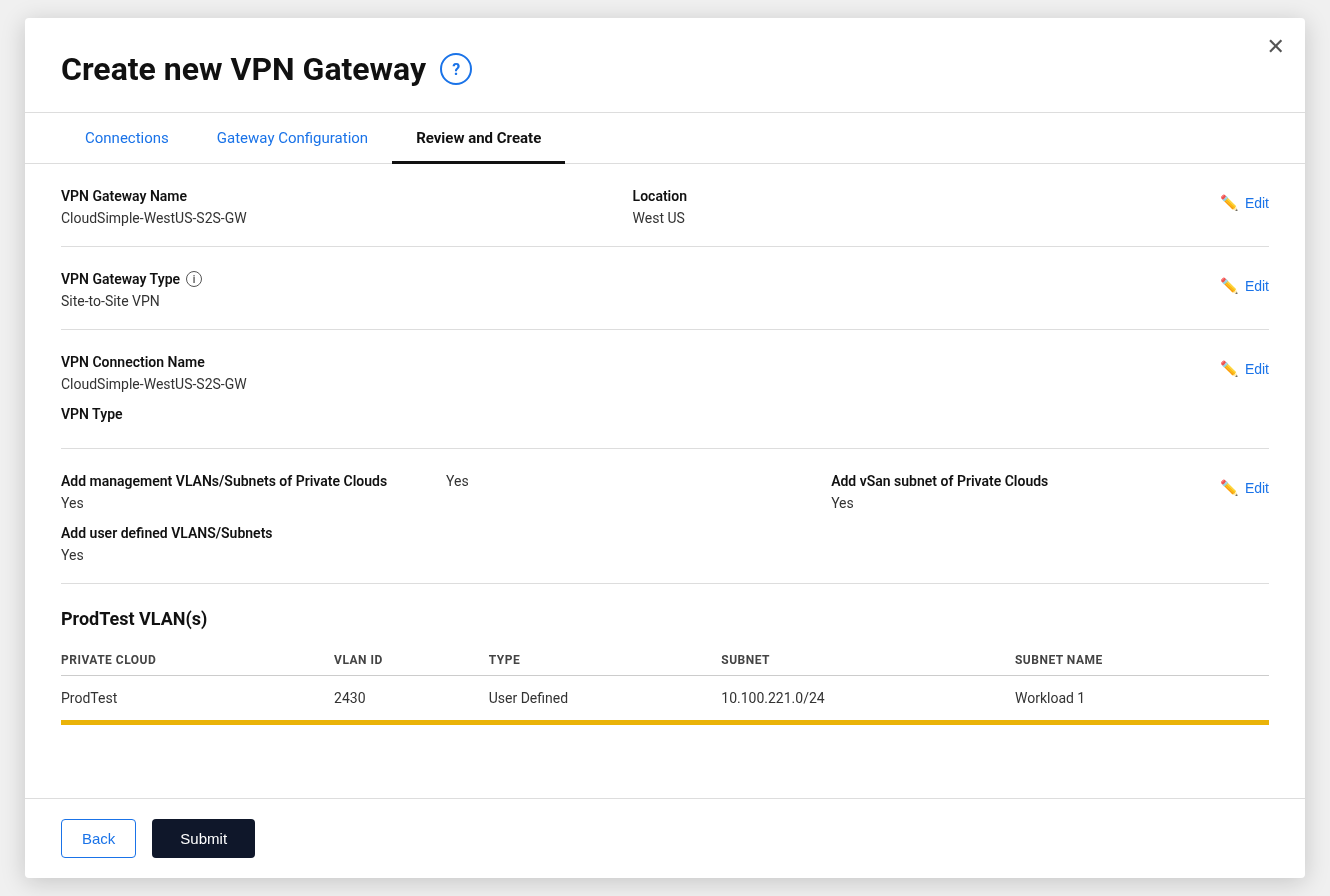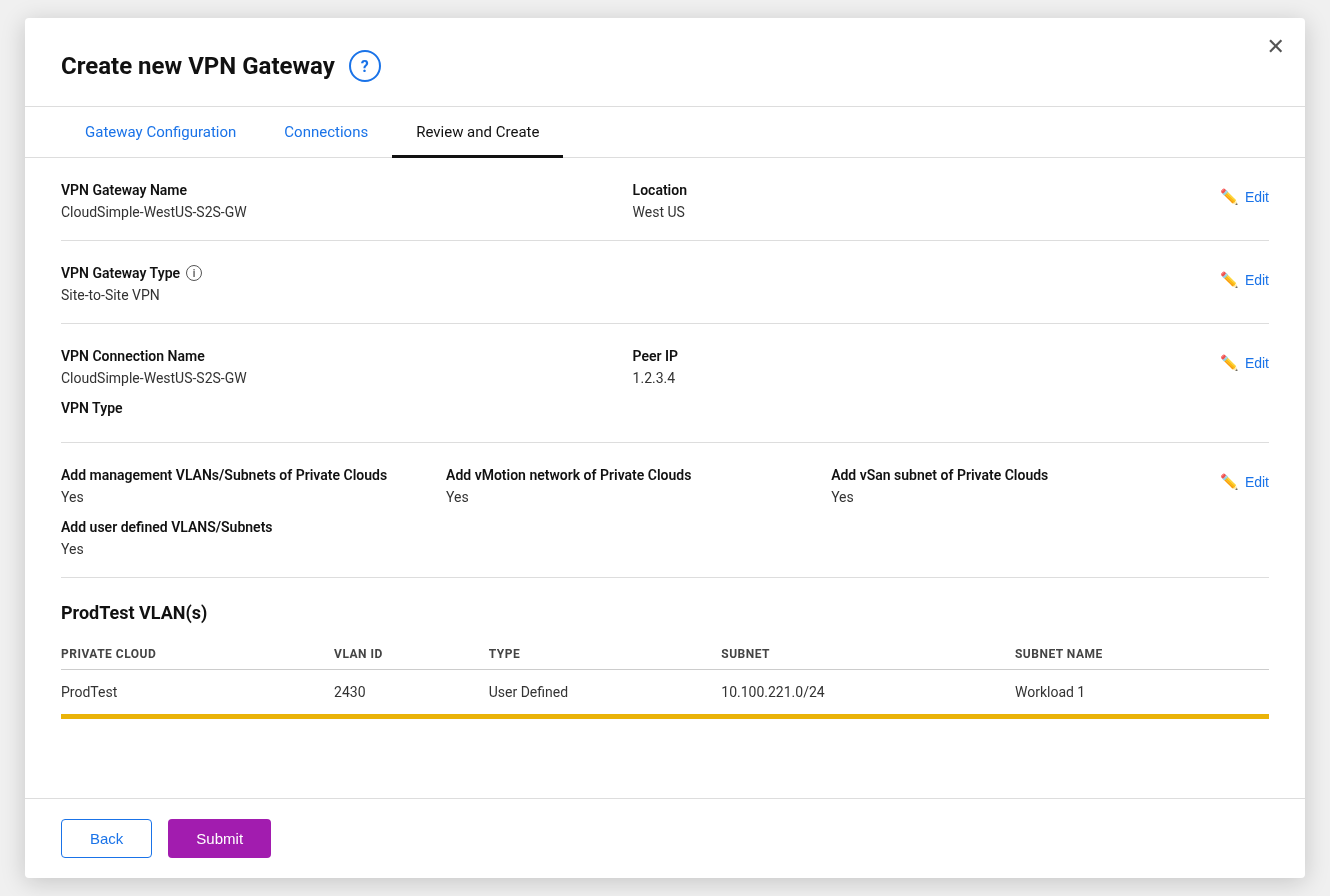--- a/index.html
+++ b/index.html
@@ -25,21 +25,21 @@
     .modal-header {
       padding: 32px 36px 0 36px;
     }
     .modal-title-row {
       display: flex;
       align-items: center;
       gap: 14px;
       margin-bottom: 24px;
     }
     .modal-title {
-      font-size: 24px;
+      font-size: 32px;
       font-weight: 700;
       color: #111;
     }
     .help-icon {
       width: 32px;
       height: 32px;
       border: 2px solid #1a73e8;
       border-radius: 50%;
       display: flex;
       align-items: center;
@@ -77,21 +77,21 @@
       font-size: 15px;
       cursor: pointer;
       color: #1a73e8;
       border-bottom: 3px solid transparent;
       margin-bottom: -1px;
       white-space: nowrap;
     }
     .tab.active {
       color: #111;
       border-bottom: 3px solid #111;
-      font-weight: 400;
+      font-weight: 700;
     }
     .modal-body {
       flex: 1;
       padding: 0 36px;
       overflow-y: auto;
     }
     .section {
       border-bottom: 1px solid #ddd;
       padding: 24px 0 20px 0;
       position: relative;
@@ -193,26 +193,26 @@
       padding: 20px 36px;
       border-top: 1px solid #ddd;
       display: flex;
       gap: 16px;
     }
     .btn-back {
       background: #fff;
       border: 1.5px solid #1a73e8;
       color: #1a73e8;
       border-radius: 4px;
-      padding: 10px 28px;
+      padding: 10px 20px;
       font-size: 15px;
       cursor: pointer;
     }
     .btn-submit {
-      background: #a21caf;
+      background: #0f172a;
       border: none;
       color: #fff;
       border-radius: 4px;
       padding: 10px 28px;
       font-size: 15px;
       cursor: pointer;
       font-weight: 500;
     }
     .field-extra {
       margin-top: 14px;
@@ -235,22 +235,22 @@
   <div class="modal-header">
     <div class="modal-title-row">
       <span class="modal-title">Create new VPN Gateway</span>
       <div class="help-icon">?</div>
     </div>
   </div>
 
   <hr class="divider">
 
   <div class="tabs-row">
+    <div class="tab">Connections</div>
     <div class="tab">Gateway Configuration</div>
-    <div class="tab">Connections</div>
     <div class="tab active">Review and Create</div>
   </div>
 
   <div class="modal-body">
 
     <div class="section">
       <div class="section-inner">
         <div class="section-content">
           <div class="section-row">
             <div class="field-group">
@@ -291,24 +291,20 @@
     </div>
 
     <div class="section">
       <div class="section-inner">
         <div class="section-content">
           <div class="section-row">
             <div class="field-group">
               <div class="field-label">VPN Connection Name</div>
               <div class="field-value">CloudSimple-WestUS-S2S-GW</div>
             </div>
-            <div class="field-group">
-              <div class="field-label">Peer IP</div>
-              <div class="field-value">1.2.3.4</div>
-            </div>
           </div>
           <div class="field-extra">
             <div class="field-label">VPN Type</div>
           </div>
         </div>
         <div class="section-actions">
           <button class="edit-btn">
             <span class="edit-icon">✏️</span>
             <span>Edit</span>
           </button>
@@ -318,21 +314,20 @@
 
     <div class="section">
       <div class="section-inner">
         <div class="section-content">
           <div class="three-col">
             <div class="field-group">
               <div class="field-label">Add management VLANs/Subnets of Private Clouds</div>
               <div class="field-value">Yes</div>
             </div>
             <div class="field-group">
-              <div class="field-label">Add vMotion network of Private Clouds</div>
               <div class="field-value">Yes</div>
             </div>
             <div class="field-group">
               <div class="field-label">Add vSan subnet of Private Clouds</div>
               <div class="field-value">Yes</div>
             </div>
           </div>
           <div class="field-extra">
             <div class="field-label">Add user defined VLANS/Subnets</div>
             <div class="field-value">Yes</div>

